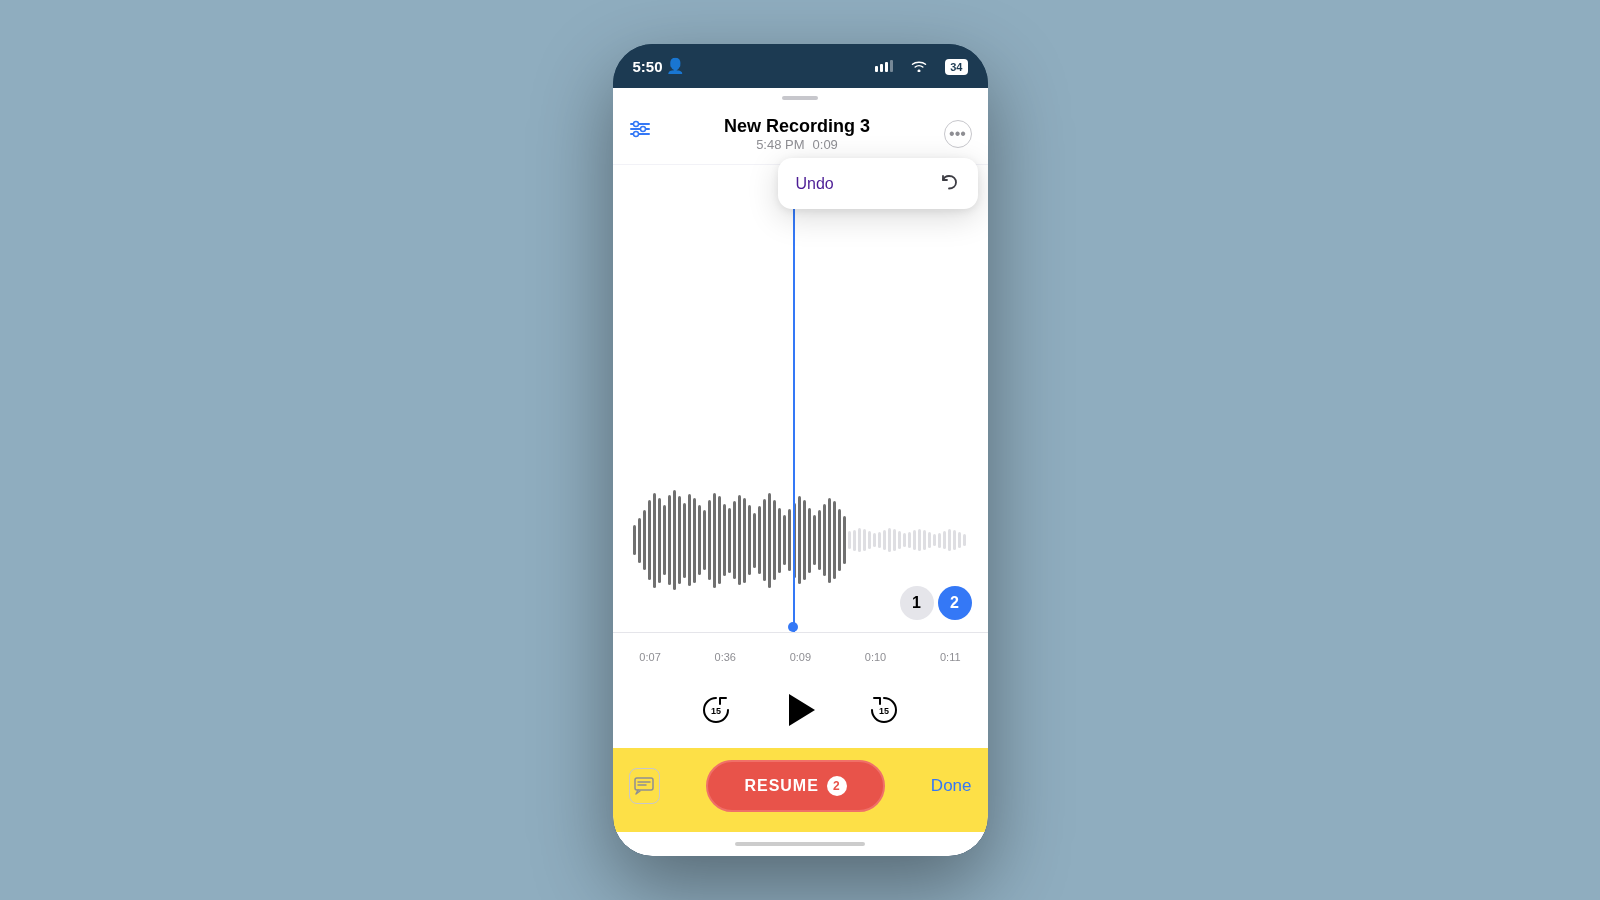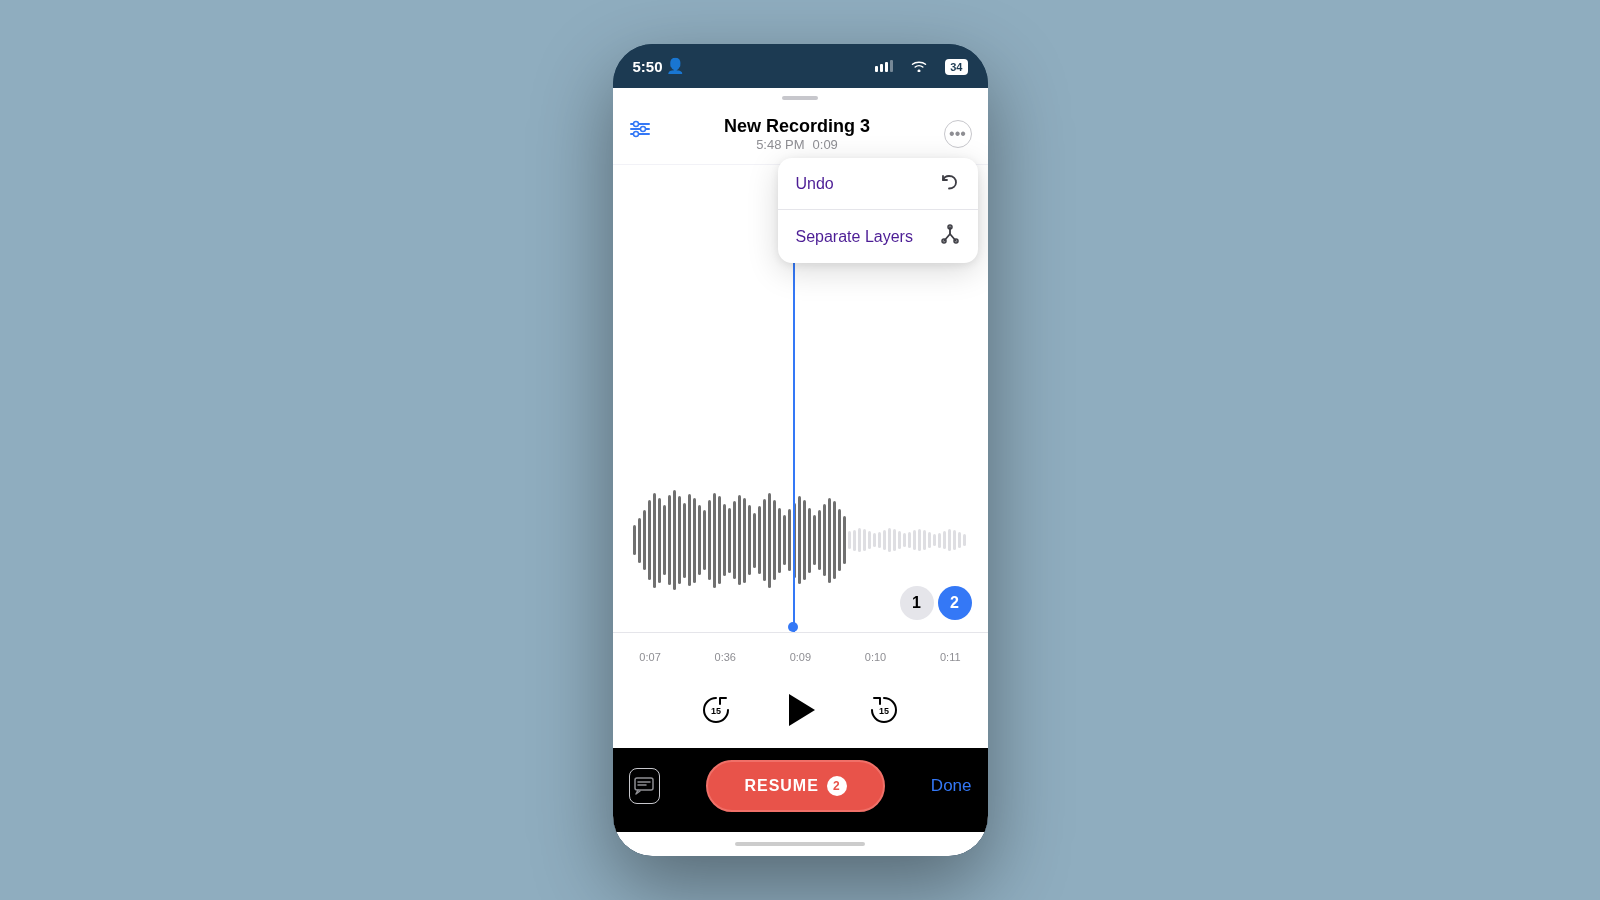--- a/index.html
+++ b/index.html
@@ -302,21 +302,21 @@
       width: 0;
       height: 0;
       border-top: 16px solid transparent;
       border-bottom: 16px solid transparent;
       border-left: 26px solid #000;
       margin-left: 4px;
     }
 
     
     .bottom-bar {
-      background: #000000;
+      background: #fde047;
       padding: 12px 16px 20px;
       display: flex;
       align-items: center;
       justify-content: space-between;
       gap: 46px;
     }
     .chat-btn {
       width: 36px;
       height: 36px;
       border-radius: 8px;
@@ -437,32 +437,20 @@
         <div class="more-btn">•••</div>
       </div>
 
       <div class="dropdown-menu">
         <div class="dropdown-item">
           <span>Undo</span>
           <span class="dropdown-icon">
             <svg width="20" height="18" viewBox="0 0 20 18" fill="none">
               <path d="M3 8C3 8 4.5 4 9 4C13.5 4 16 7 16 10.5C16 14 13 16.5 9 16.5" stroke="#3c3c43" stroke-width="1.8" stroke-linecap="round"></path>
               <path d="M3 4L3 8L7 8" stroke="#3c3c43" stroke-width="1.8" stroke-linecap="round" stroke-linejoin="round"></path>
-            </svg>
-          </span>
-        </div>
-        <div class="dropdown-item">
-          <span>Separate Layers</span>
-          <span class="dropdown-icon">
-            <svg width="20" height="20" viewBox="0 0 20 20" fill="none">
-              <path d="M10 3 L10 10 L4 17" stroke="#3c3c43" stroke-width="1.8" stroke-linecap="round" stroke-linejoin="round"></path>
-              <path d="M10 10 L16 17" stroke="#3c3c43" stroke-width="1.8" stroke-linecap="round" stroke-linejoin="round"></path>
-              <circle cx="4" cy="17" r="2" stroke="#3c3c43" stroke-width="1.5"></circle>
-              <circle cx="16" cy="17" r="2" stroke="#3c3c43" stroke-width="1.5"></circle>
-              <circle cx="10" cy="3" r="2" stroke="#3c3c43" stroke-width="1.5"></circle>
             </svg>
           </span>
         </div>
       </div>
     </div>
 
     <div class="waveform-container">
       <div class="waveform-canvas">
         <div class="waveform-bars">
 

